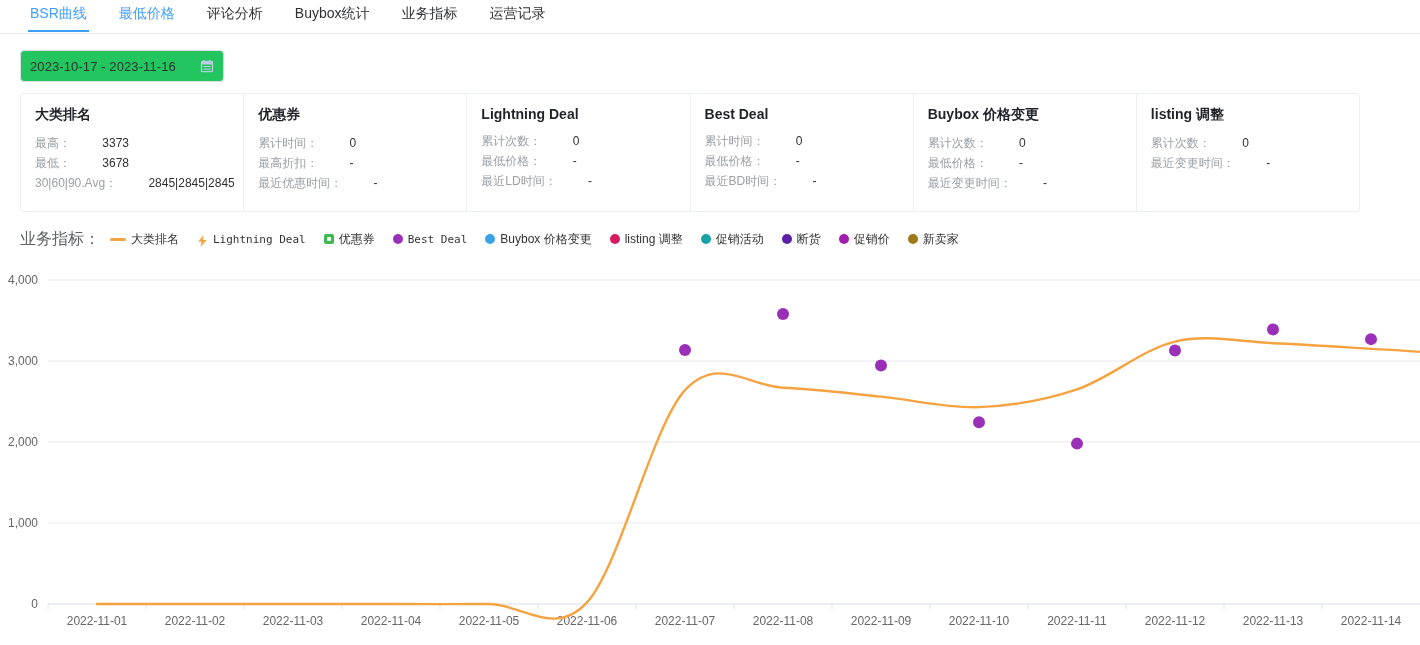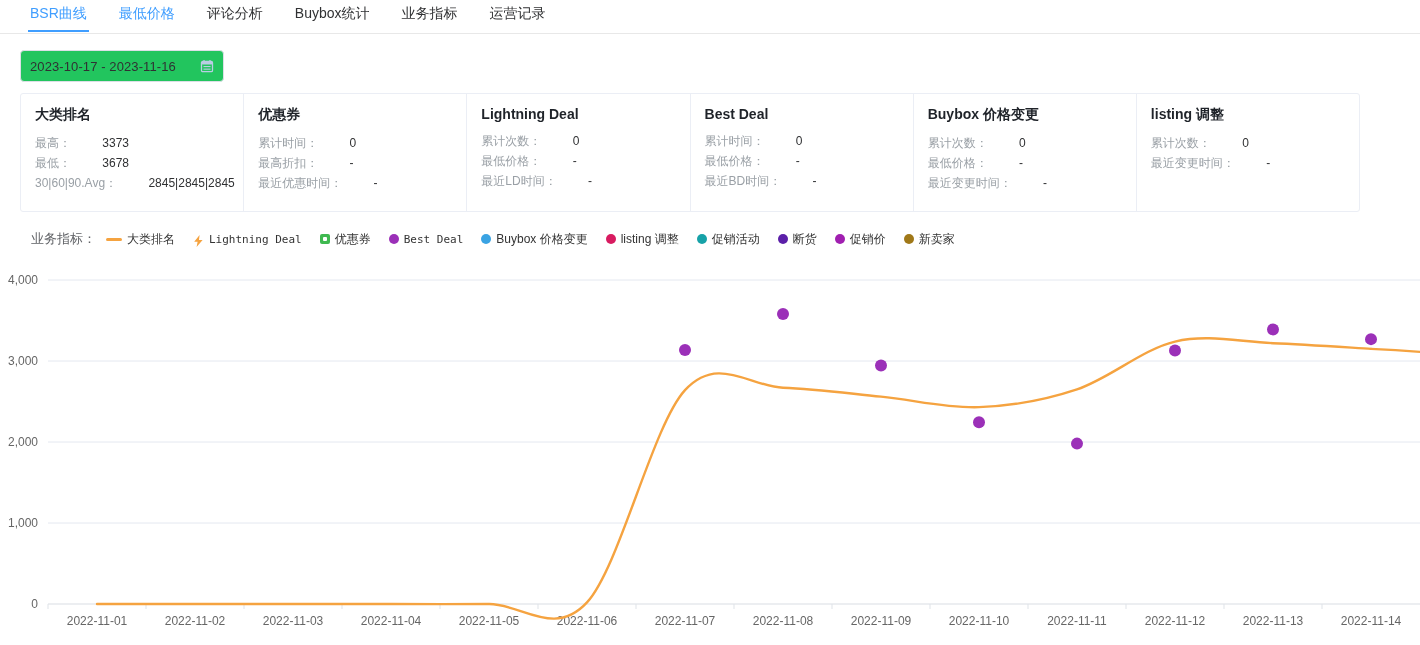--- a/index.html
+++ b/index.html
@@ -67,21 +67,21 @@
     font-size: 12px; color: #9aa0a6; line-height: 20px; white-space: nowrap;
   }
   .card-row .v { color: #303133; margin-left: 28px; }
   .card-row .v.dash { color: #303133; }
 
   
   .legend {
     position: absolute; left: 20px; top: 228px;
     display: flex; align-items: center; height: 22px;
   }
-  .legend-label { font-size: 13px; color: #606266; margin-right: 10px; white-space: nowrap; margin-left: 11px; }
+  .legend-label { font-size: 16px; color: #606266; margin-right: 10px; white-space: nowrap; }
   .lg-item {
     display: flex; align-items: center; margin-right: 18px; cursor: pointer; white-space: nowrap;
   }
   .lg-item .lg-txt { font-size: 12px; color: #333; margin-left: 5px; }
   .lg-item .lg-txt.mono { font-family: "DejaVu Sans Mono", monospace; font-size: 11px; }
   .dot { width: 10px; height: 10px; border-radius: 50%; flex: none; }
   .lgline { width: 16px; height: 3px; border-radius: 2px; flex: none; }
   .sq { width: 10px; height: 10px; border-radius: 2px; flex: none; position: relative; }
   .sq::after {
     content: ""; position: absolute; left: 3px; top: 3px; width: 4px; height: 4px;

